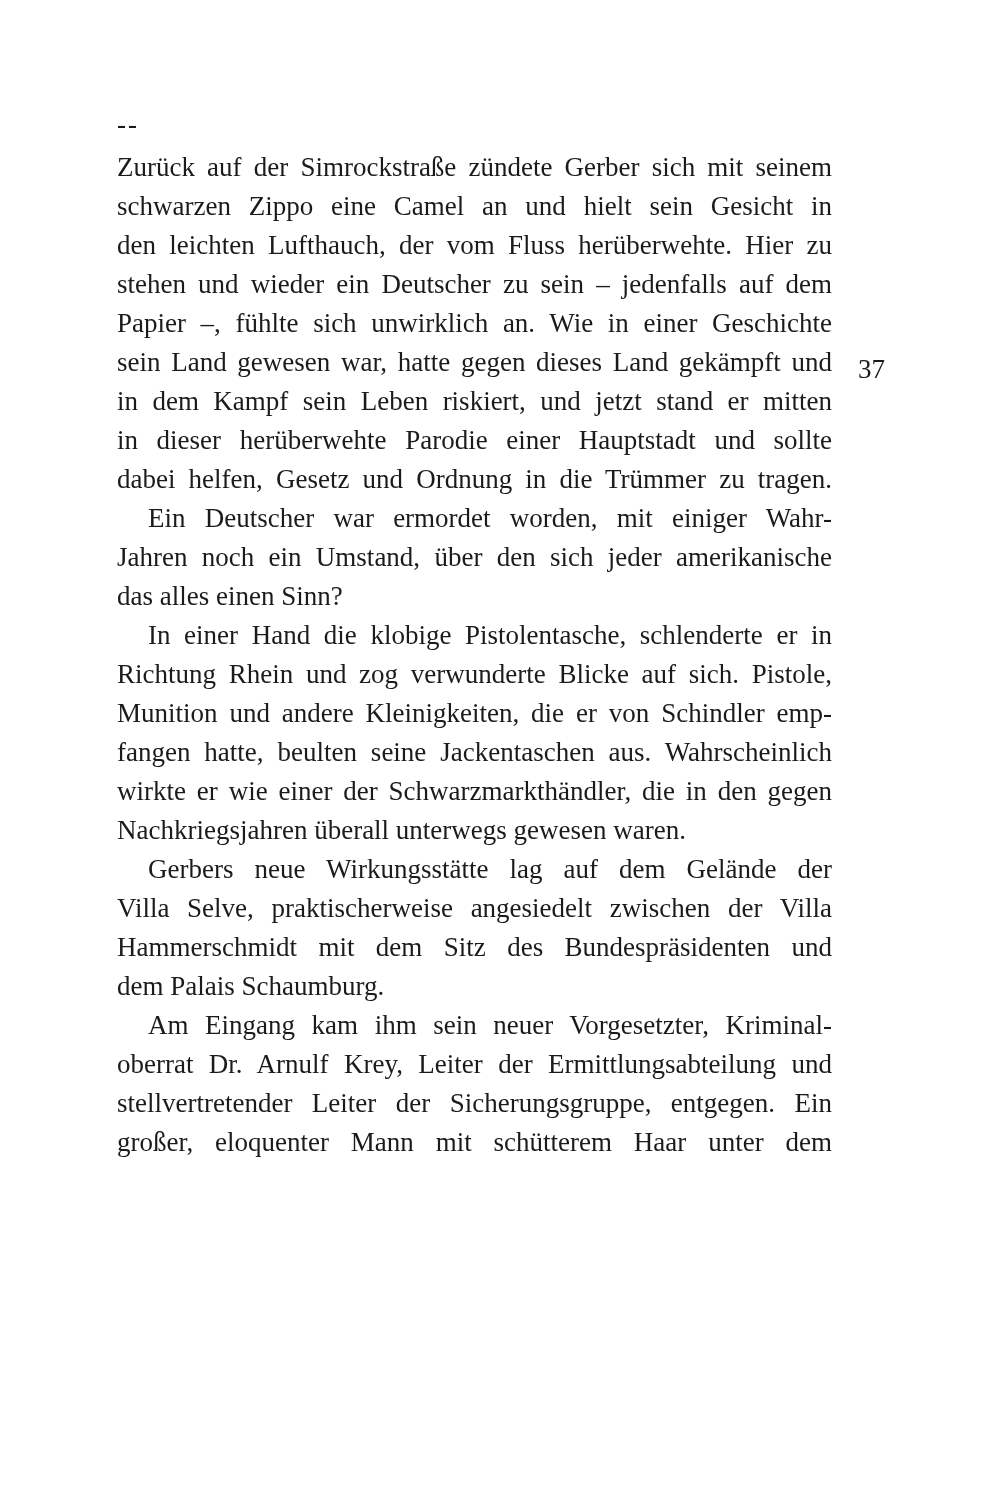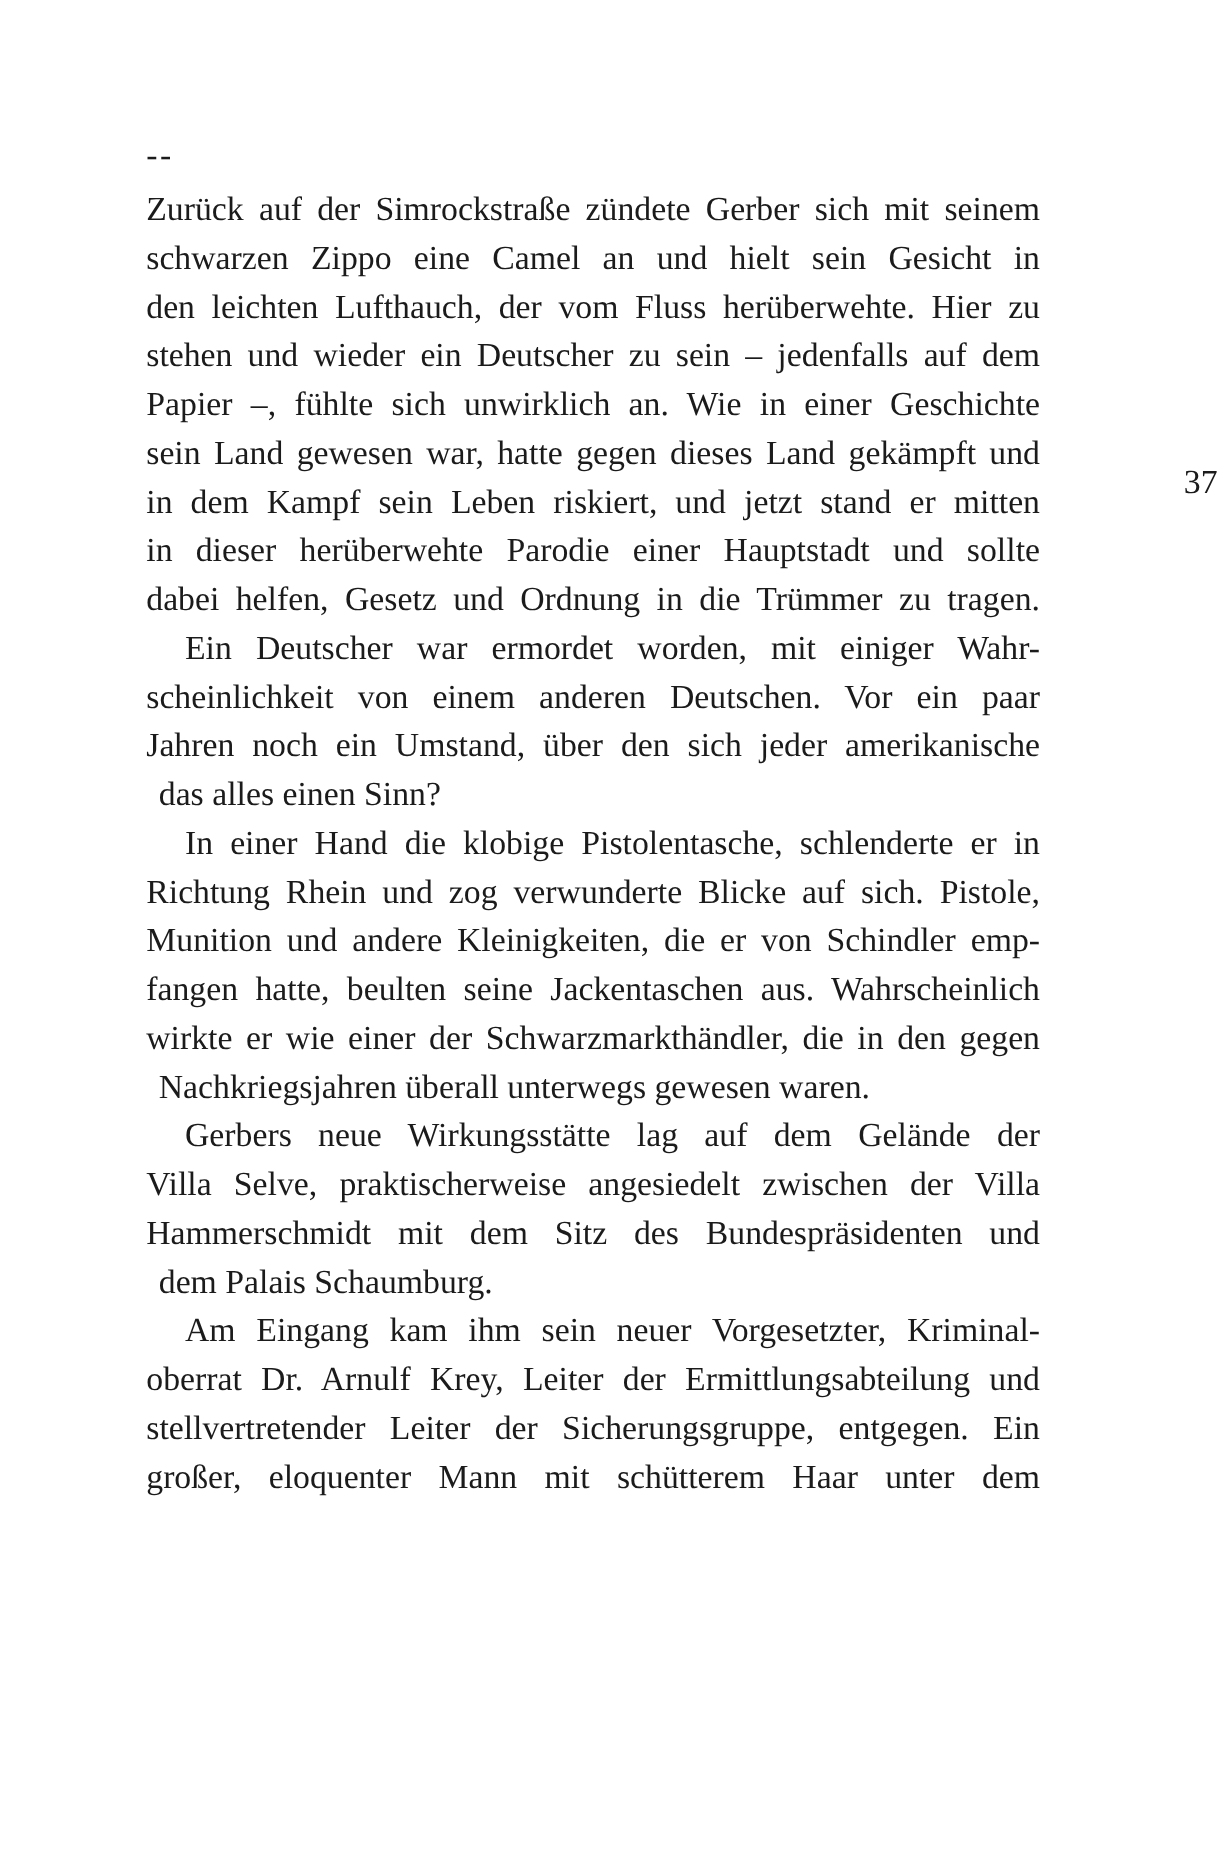--- a/index.html
+++ b/index.html
@@ -34,32 +34,30 @@
   }
   .paragraph { margin: 0; padding: 0; }
   .line {
     text-align: justify;
     text-align-last: justify;
     white-space: normal;
   }
   .line.last {
     text-align: right;
     text-align-last: left;
-    margin-left: 10px;
   }
   .line.indent {
     padding-left: 31px;
   }
   .page-number {
     position: absolute;
-    left: 947px;
+    left: 858px;
     top: 350px;
     font-size: 27px;
     line-height: 39px;
-    margin-top: 16px;
   }
 </style>
 </head>
 <body>
 
 <div class="page">
 
   <div class="section-marker">--</div>
 
   <div class="page-number">37</div>
@@ -73,21 +71,20 @@
       <div class="line">stehen und wieder ein Deutscher zu sein – jedenfalls auf dem</div>
       <div class="line">Papier –, fühlte sich unwirklich an. Wie in einer Geschichte</div>
       <div class="line">sein Land gewesen war, hatte gegen dieses Land gekämpft und</div>
       <div class="line">in dem Kampf sein Leben riskiert, und jetzt stand er mitten</div>
       <div class="line">in dieser herüberwehte Parodie einer Hauptstadt und sollte</div>
       <div class="line">dabei helfen, Gesetz und Ordnung in die Trümmer zu tragen.</div>
     </div>
 
     <div class="paragraph">
       <div class="line indent">Ein Deutscher war ermordet worden, mit einiger Wahr-</div>
-      <div class="line">scheinlichkeit von einem anderen Deutschen. Vor ein paar</div>
       <div class="line">Jahren noch ein Umstand, über den sich jeder amerikanische</div>
       <div class="line last">das alles einen Sinn?</div>
     </div>
 
     <div class="paragraph">
       <div class="line indent">In einer Hand die klobige Pistolentasche, schlenderte er in</div>
       <div class="line">Richtung Rhein und zog verwunderte Blicke auf sich. Pistole,</div>
       <div class="line">Munition und andere Kleinigkeiten, die er von Schindler emp-</div>
       <div class="line">fangen hatte, beulten seine Jackentaschen aus. Wahrscheinlich</div>
       <div class="line">wirkte er wie einer der Schwarzmarkthändler, die in den gegen</div>

